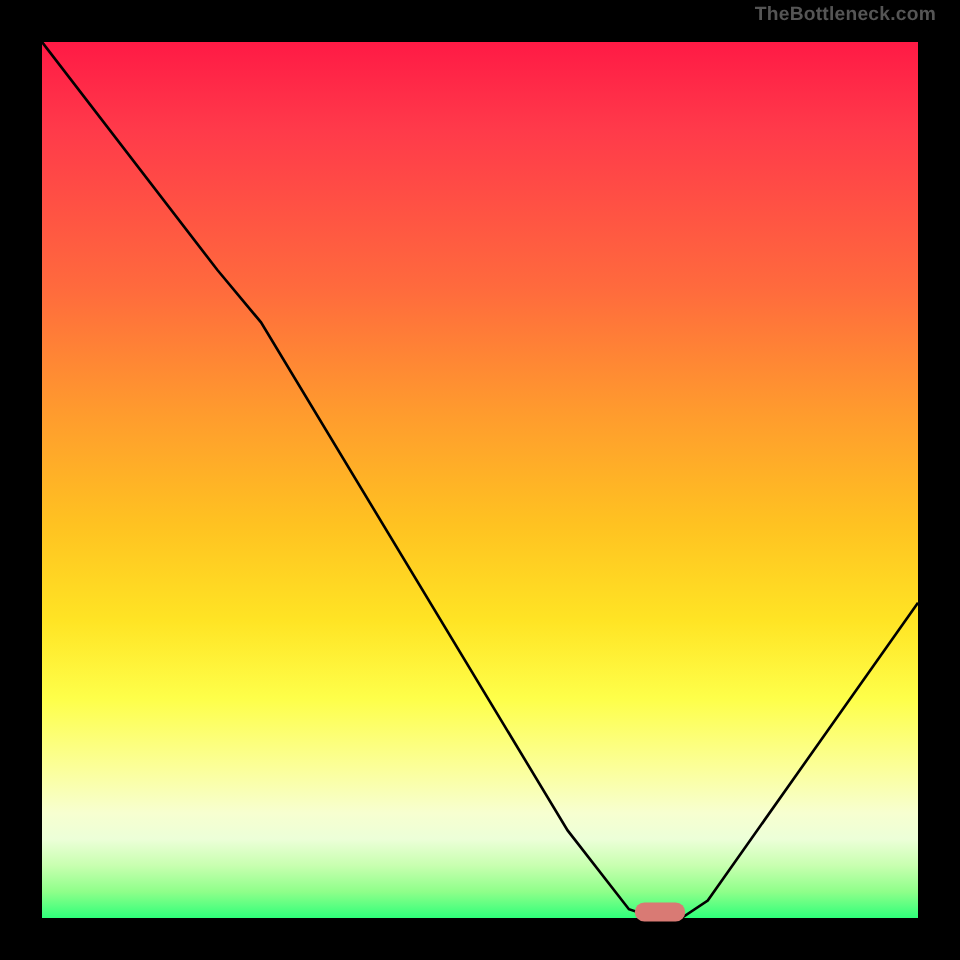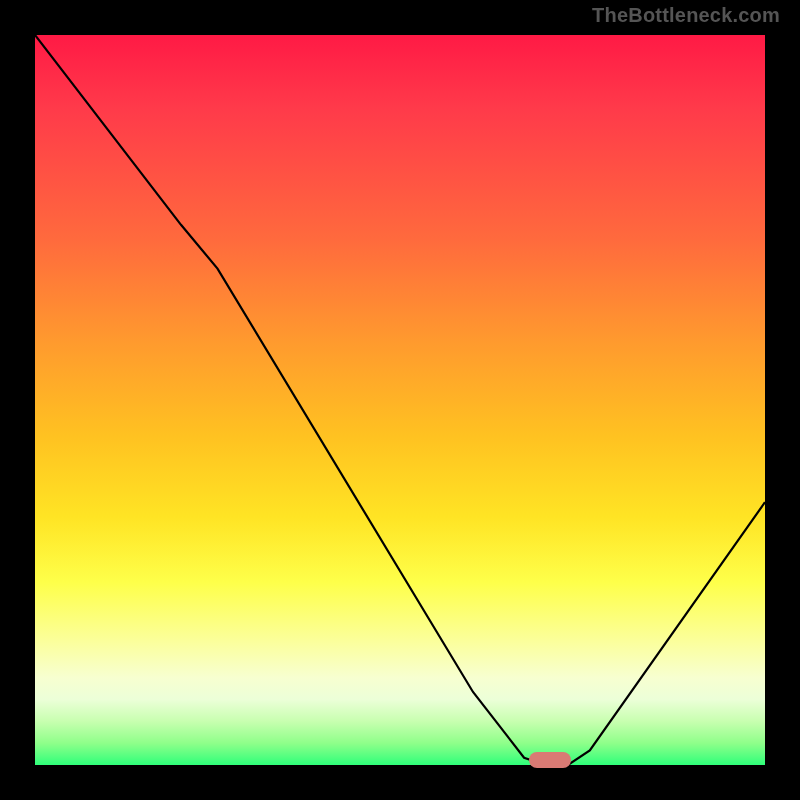--- a/index.html
+++ b/index.html
@@ -15,21 +15,21 @@
     position: relative;
     width: 800px;
     height: 800px;
     background: #000;
   }
   .watermark {
     position: absolute;
     top: 4px;
     right: 20px;
     color: #555;
-    font-size: 20px;
+    font-size: 16px;
     font-weight: bold;
     letter-spacing: 0.2px;
     user-select: none;
   }
   .plot {
     position: absolute;
     left: 35px;
     top: 35px;
     width: 730px;
     height: 730px;

